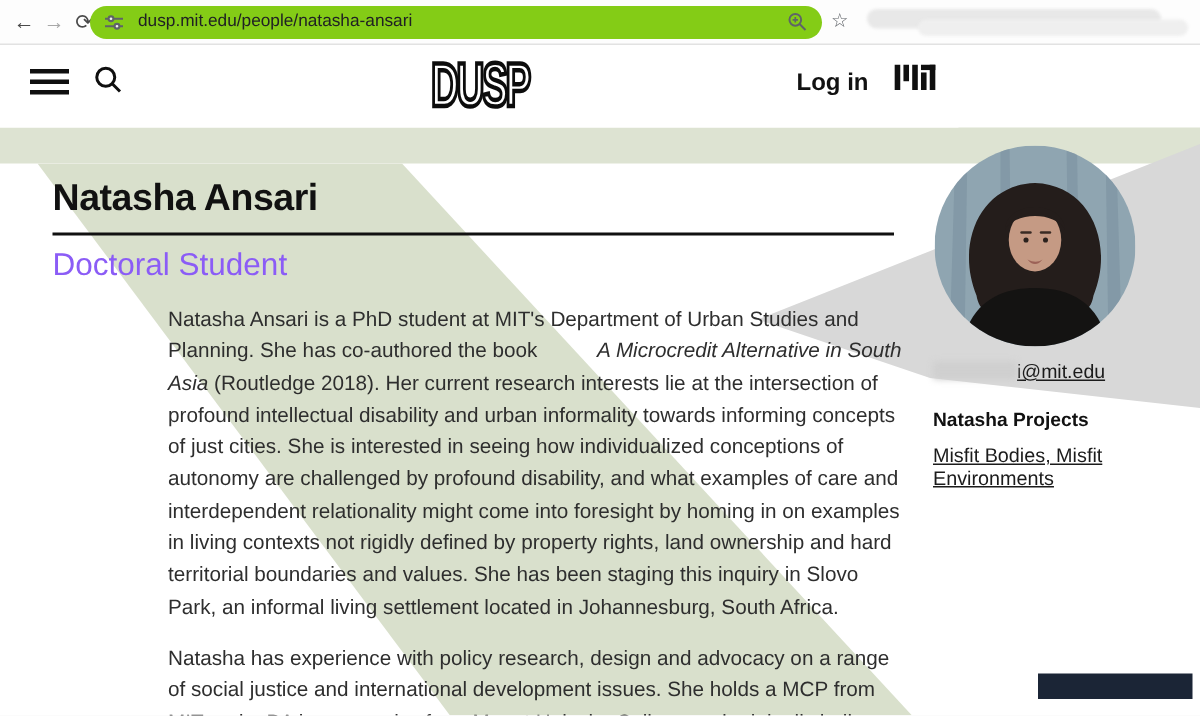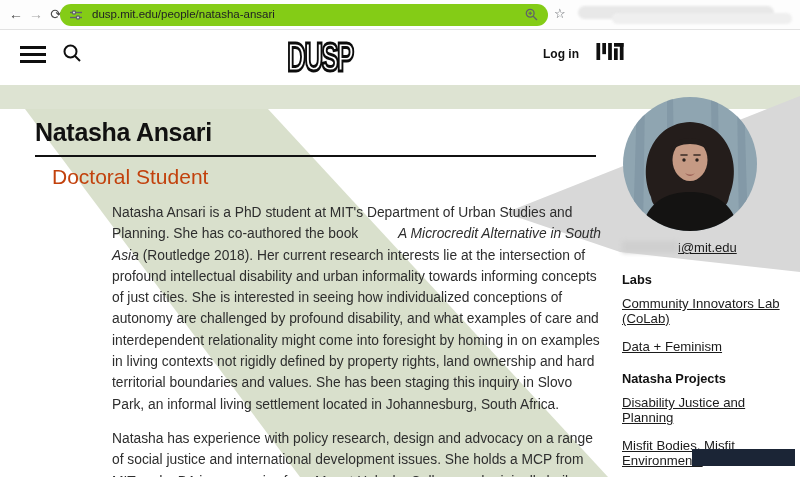--- a/index.html
+++ b/index.html
@@ -21,36 +21,36 @@
   .redact.r2 { left:612px; top:13px; width:180px; height:11px; background:#efefef; }
 
   
   .site-header { position:absolute; top:30px; left:0; width:639px; height:55px; background:#fff; z-index:20; }
   .hamburger { position:absolute; left:20px; top:16px; width:26px; height:18px; cursor:pointer; }
   .hamburger span { display:block; height:3px; background:#0f0f0f; margin-bottom:4px; }
   .search-btn { position:absolute; left:62px; top:13px; cursor:pointer; }
   .dusp-logo { position:absolute; left:50%; top:3px; transform:translateX(-50%) scaleY(1.25) scaleX(0.78); transform-origin:top center;
     font-size:33px; font-weight:800; letter-spacing:-2px; color:#0c0c0c;
     -webkit-text-fill-color:#fff; -webkit-text-stroke:2.4px #0c0c0c; cursor:pointer; }
-  .login { position:absolute; right:60px; top:17px; font-size:12px; font-weight:700; color:#111; cursor:pointer;padding-left:40px; }
+  .login { position:absolute; right:60px; top:17px; font-size:16px; font-weight:700; color:#111; cursor:pointer;padding-left:40px; }
   .mit-logo { position:absolute; right:14px; top:13px; cursor:pointer; }
 
   
   .shape { position:absolute; z-index:1; }
   .band { left:0; top:85px; width:800px; height:24px; background:#dde3d2; }
   .diag-green { left:0; top:0; width:800px; height:477px;
     background:#d9e0cc; clip-path:polygon(25px 109px, 268px 109px, 608px 477px, 300px 477px); }
   .diag-gray { left:0; top:0; width:800px; height:477px;
     background:#d8d8d8; clip-path:polygon(505px 213px, 800px 96px, 800px 272px, 620px 252px); }
 
   
   .content { position:absolute; z-index:5; }
   .page-title { left:35px; top:118px; font-size:25px; font-weight:700; color:#111; letter-spacing:-0.3px; }
   .title-rule { left:35px; top:155px; width:561px; height:2px; background:#111; }
-  .role { left:52px; top:165px; font-size:21px; font-weight:400; color:#c2410c; }
+  .role { left:35px; top:165px; font-size:21px; font-weight:400; color:#8b5cf6; }
   .bio { left:112px; top:202px; width:489px; font-size:13.8px; line-height:21.3px; color:#2e2e2e; }
   .bio p { margin-bottom:13px; }
   .bio .it { font-style:italic;margin-left:36px; }
 
   
   .avatar-wrap { position:absolute; left:623px; top:97px; width:134px; height:134px; border-radius:50%; overflow:hidden; z-index:6; }
   .side { position:absolute; left:622px; top:240px; width:176px; z-index:6; color:#1b1b1b; }
   .side h4 { font-size:12.8px; font-weight:700; color:#111; margin:0 0 9px 0; }
   .side .sec { margin-bottom:17px; }
   .side .email-row { font-size:13px; margin-bottom:16px; }
@@ -151,26 +151,20 @@
     </svg>
   </div>
 
   <div class="side">
     <div class="sec">
       <div class="email-row">
         <span class="blur-chip"></span><span class="email-link">i@mit.edu</span>
       </div>
     </div>
     <div class="sec">
-      <h4>Labs</h4>
-      <a class="link">Community Innovators Lab (CoLab)</a>
-      <a class="link">Data + Feminism</a>
-    </div>
-    <div class="sec">
       <h4>Natasha Projects</h4>
-      <a class="link">Disability Justice and Planning</a>
       <a class="link">Misfit Bodies, Misfit Environments</a>
     </div>
   </div>
 
   <div class="access-bar"></div>
 
 </div>
 
 </body></html>

